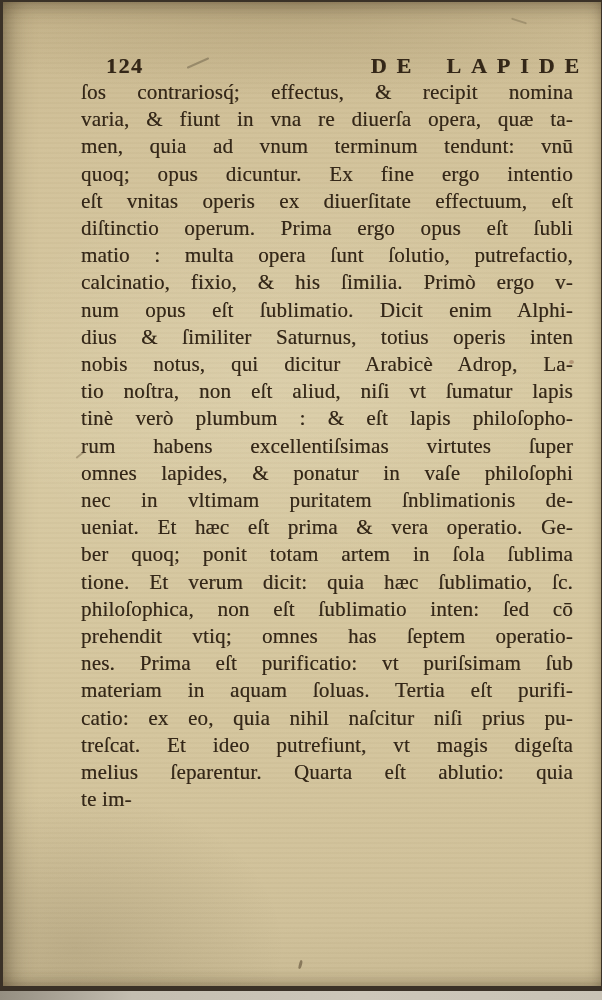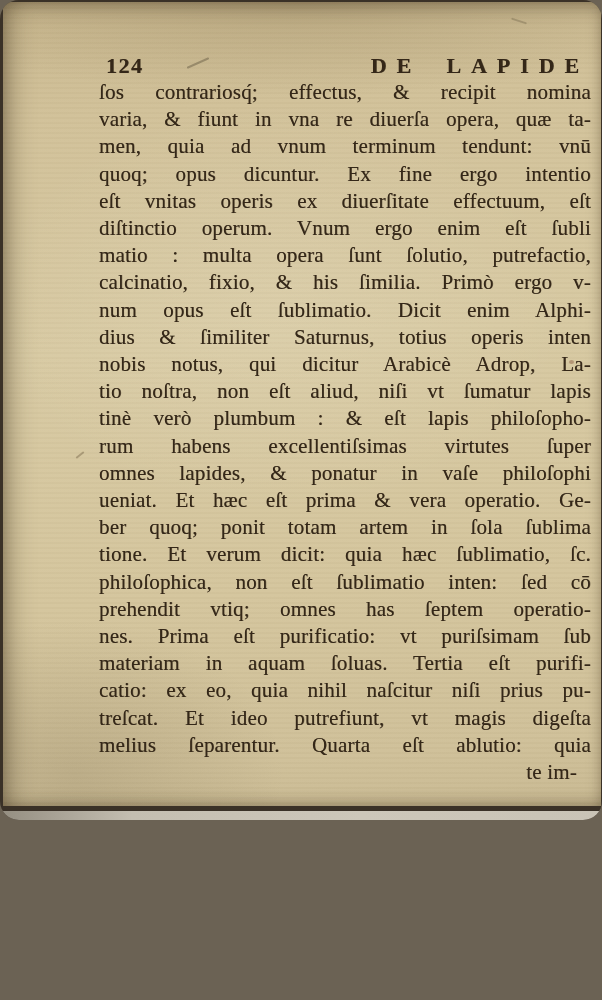--- a/index.html
+++ b/index.html
@@ -1,25 +1,24 @@
 <!DOCTYPE html>
 <html style="--paper: #d5c7a1; --ink: #342718; --edge: #3a3127; --bottom-strip: #c9c3b6;"><head>
 <meta charset="utf-8">
 <style>
   html, body { margin: 0; padding: 0; background: #6b6254; }
   * { box-sizing: border-box; }
 
   .scan {
     position: relative;
     width: 602px;
-    height: 820px;
+    height: 1000px;
     overflow: hidden;
     background: var(--edge, #3a3127);
     font-family: "Liberation Serif", "DejaVu Serif", serif;
-    border-radius: 19px;
   }
 
   
   .bottom-strip {
     position: absolute;
     left: 0; right: 0; bottom: 0;
     height: 9px;
     background: linear-gradient(90deg, #948e81 0%, #c4beb1 22%, #cdc7ba 60%, #c9c3b6 100%);
   }
 
@@ -59,38 +58,37 @@
     text-align: right;
     font-size: 22px;
     font-weight: bold;
     letter-spacing: 0.45em;
     word-spacing: 0.45em;
     text-shadow: 0.4px 0.4px 0.6px rgba(44,32,18,0.55);
   }
 
   .body-text {
     position: absolute;
-    left: 96px; top: 77px;
+    left: 78px; top: 77px;
     width: 492px;
     font-size: 21px;
     line-height: 27.2px;
     letter-spacing: 0.2px;
     color: var(--ink, #342718);
     text-shadow: 0.35px 0.35px 0.55px rgba(44,32,18,0.5);
   }
   .line {
     text-align: justify;
     text-align-last: justify;
     text-justify: inter-word;
     white-space: nowrap;
     overflow: visible;
   }
   .line { white-space: normal; }
   .catchword-line {
-    text-align: right;
     padding-right: 14px;
   }
 
   
   .speck { position: absolute; pointer-events: none; }
   .speck-1 { left: 183px; top: 60px;  width: 24px; height: 2px; background: rgba(96,85,62,0.45); border-radius: 2px; transform: rotate(-24deg); }
   .speck-2 { left: 566px; top: 358px; width: 5px;  height: 4px; background: rgba(128,74,52,0.40); border-radius: 50%; }
   .speck-3 { left: 296px; top: 958px; width: 3px;  height: 9px; background: rgba(82,66,44,0.55); border-radius: 40% 60% 60% 40%; transform: rotate(14deg); }
   .speck-4 { left: 72px;  top: 452px; width: 10px; height: 2px; background: rgba(104,88,60,0.40); border-radius: 2px; transform: rotate(-38deg); }
   .speck-5 { left: 508px; top: 18px;  width: 16px; height: 2px; background: rgba(104,92,66,0.35); border-radius: 2px; transform: rotate(18deg); }
@@ -107,30 +105,31 @@
       <span class="running-title">DE LAPIDE</span>
     </div>
 
     <div class="body-text">
       <div>
           <div class="line">ſos contrariosq́; effectus, &amp; recipit nomina</div>
           <div class="line">varia, &amp; fiunt in vna re diuerſa opera, quæ ta-</div>
           <div class="line">men, quia ad vnum terminum tendunt: vnū</div>
           <div class="line">quoq; opus dicuntur. Ex fine ergo intentio</div>
           <div class="line">eſt vnitas operis ex diuerſitate effectuum, eſt</div>
-          <div class="line">diſtinctio operum. Vnum ergo enim eſt ſubli</div>
+          <div class="line">diſtinctio operum. Prima ergo opus eſt ſubli</div>
           <div class="line">matio : multa opera ſunt ſolutio, putrefactio,</div>
           <div class="line">calcinatio, fixio, &amp; his ſimilia. Primò ergo v-</div>
           <div class="line">num opus eſt ſublimatio. Dicit enim Alphi-</div>
           <div class="line">dius &amp; ſimiliter Saturnus, totius operis inten</div>
           <div class="line">nobis notus, qui dicitur Arabicè Adrop, La-</div>
           <div class="line">tio noſtra, non eſt aliud, niſi vt ſumatur lapis</div>
           <div class="line">tinè verò plumbum : &amp; eſt lapis philoſopho-</div>
           <div class="line">rum habens excellentiſsimas virtutes ſuper</div>
           <div class="line">omnes lapides, &amp; ponatur in vaſe philoſophi</div>
+          <div class="line">nec in vltimam puritatem ſnblimationis de-</div>
           <div class="line">ueniat. Et hæc eſt prima &amp; vera operatio. Ge-</div>
           <div class="line">ber quoq; ponit totam artem in ſola ſublima</div>
           <div class="line">tione. Et verum dicit: quia hæc ſublimatio, ſc.</div>
           <div class="line">philoſophica, non eſt ſublimatio inten: ſed cō</div>
           <div class="line">prehendit vtiq; omnes has ſeptem operatio-</div>
           <div class="line">nes. Prima eſt purificatio: vt puriſsimam ſub</div>
           <div class="line">materiam in aquam ſoluas. Tertia eſt purifi-</div>
           <div class="line">catio: ex eo, quia nihil naſcitur niſi prius pu-</div>
           <div class="line">treſcat. Et ideo putrefiunt, vt magis digeſta</div>
           <div class="line">melius ſeparentur. Quarta eſt ablutio: quia</div>

